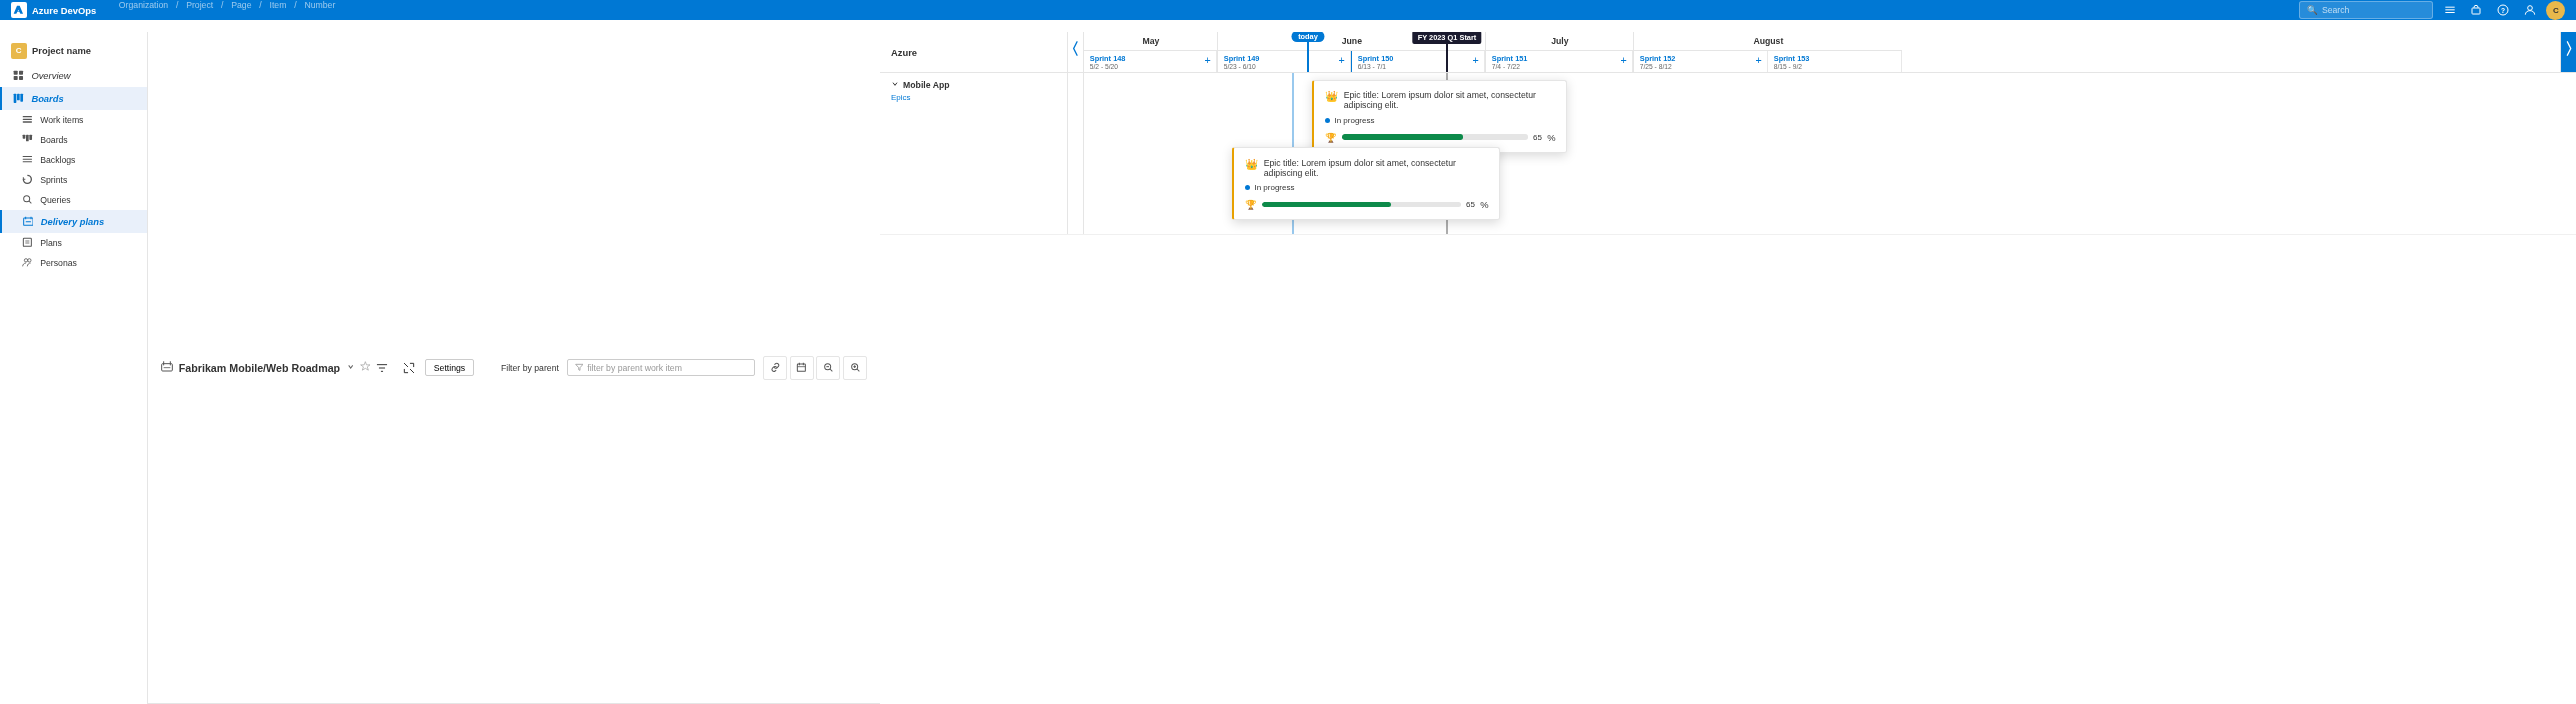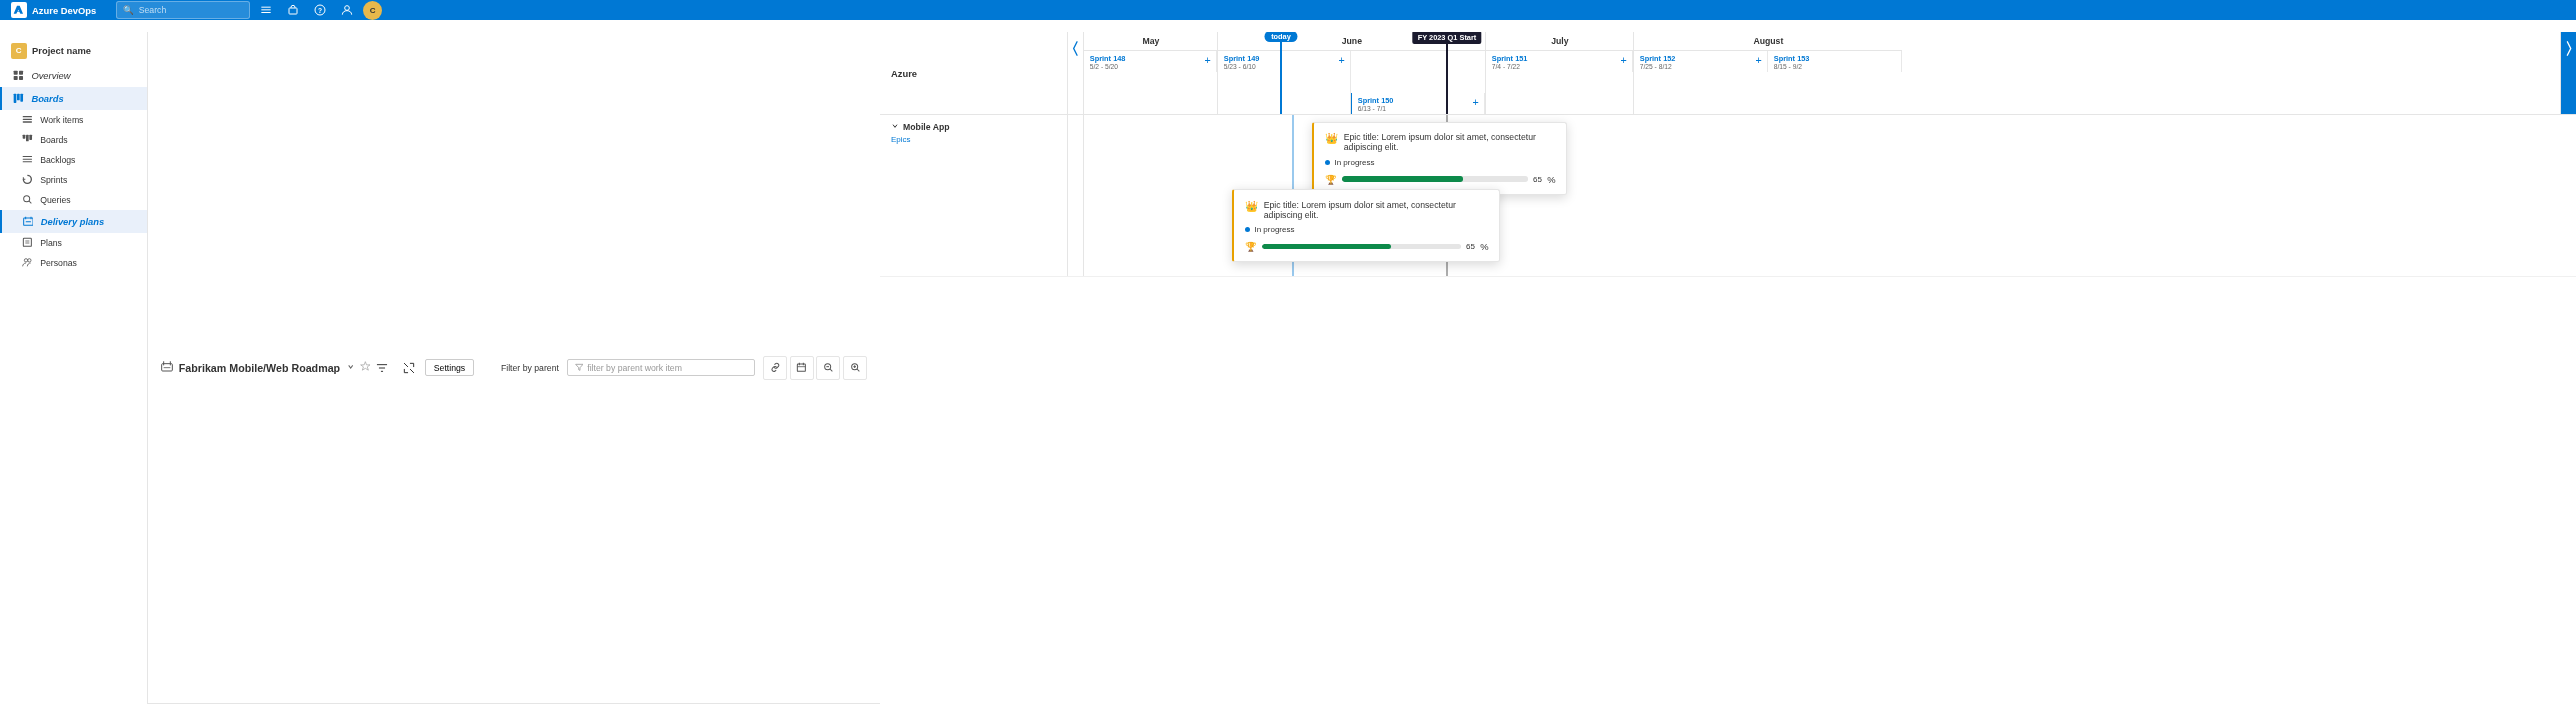--- a/index.html
+++ b/index.html
@@ -432,20 +432,31 @@
   <div class="top-nav-brand">
     <div class="azure-logo">
       <svg width="10.7" height="10.7" viewBox="0 0 16 16">
         <polygon points="6,1 1,13 5,13 8,7 11,13 15,13 10,1" fill="#0078d4"></polygon>
         <rect x="4" y="9" width="8" height="1.5" fill="#0078d4" opacity="0.6"></rect>
       </svg>
     </div>
     <span>Azure DevOps</span>
   </div>
 
+  <div class="top-nav-breadcrumb">
+    <span style="cursor:pointer;">Organization</span>
+    <span> / </span>
+    <span style="cursor:pointer;">Project</span>
+    <span> / </span>
+    <span style="cursor:pointer;">Page</span>
+    <span> / </span>
+    <span style="cursor:pointer;">Item</span>
+    <span> / </span>
+    <span style="cursor:pointer;">Number</span>
+  </div>
 
   <div class="top-nav-right">
     <div class="search-box">
       <span style="font-size:8.7px;">🔍</span>
       <input type="text" placeholder="Search" style="">
     </div>
     <div class="nav-icon-btn">
       <svg width="12" height="12" viewBox="0 0 18 18" fill="none">
         <rect x="2" y="4" width="14" height="1.5" fill="white"></rect>
         <rect x="2" y="8" width="14" height="1.5" fill="white"></rect>
@@ -683,21 +694,21 @@
           </div>
 
           <div class="nav-arrow left">
             <svg width="9.4" height="27" viewBox="0 0 14 40">
                 <path d="M9 10 L4 20 L9 30" stroke="#0078d4" stroke-width="2" fill="none" stroke-linecap="round"></path>
               </svg>
           </div>
 
           <div class="timeline-header" style="position:relative;">
 
-            <div style="position:absolute; left:196px; top:0; bottom:0; width:1.3px; background:#0078d4; z-index:5;">
+            <div style="position:absolute; left:223px; top:0; bottom:0; width:1.3px; background:#0078d4; z-index:5;">
               <div style="position:absolute; top:-1.3px; left:50%; transform:translateX(-50%); background:#0078d4; color:#fff; font-size:7.4px; padding:1.3px 6.7px; border-radius:6.7px; white-space:nowrap; font-weight:600;">today</div>
             </div>
 
             <div style="position:absolute; left:362px; top:0; bottom:0; width:1.3px; background:#1a1a2e; z-index:5;">
               <div style="position:absolute; top:-1.3px; left:50%; transform:translateX(-50%); background:#1a1a2e; color:#fff; font-size:7.4px; padding:2px 5.4px; border-radius:2px; white-space:nowrap; font-weight:600;">FY 2023 Q1 Start</div>
             </div>
 
             <div class="month-section" style="width:134px;">
               <div class="month-label">May</div>
               <div class="sprint-row">
@@ -710,21 +721,21 @@
             </div>
 
             <div class="month-section" style="width:268px;">
               <div class="month-label">June</div>
               <div class="sprint-row">
                 <div class="sprint-cell" style="min-width:127px;">
                   <div class="sprint-name">Sprint 149</div>
                   <div class="sprint-dates">5/23 - 6/10</div>
                   <div class="sprint-add">+</div>
                 </div>
-                <div class="sprint-cell" style="min-width:127px; border-left:1.3px solid #0078d4;margin-top:42px;">
+                <div class="sprint-cell" style="min-width:127px; border-left:1.3px solid #0078d4;">
                   <div class="sprint-name">Sprint 150</div>
                   <div class="sprint-dates">6/13 - 7/1</div>
                   <div class="sprint-add">+</div>
                 </div>
               </div>
             </div>
 
             <div class="month-section" style="width:148px;">
               <div class="month-label">July</div>
               <div class="sprint-row">

